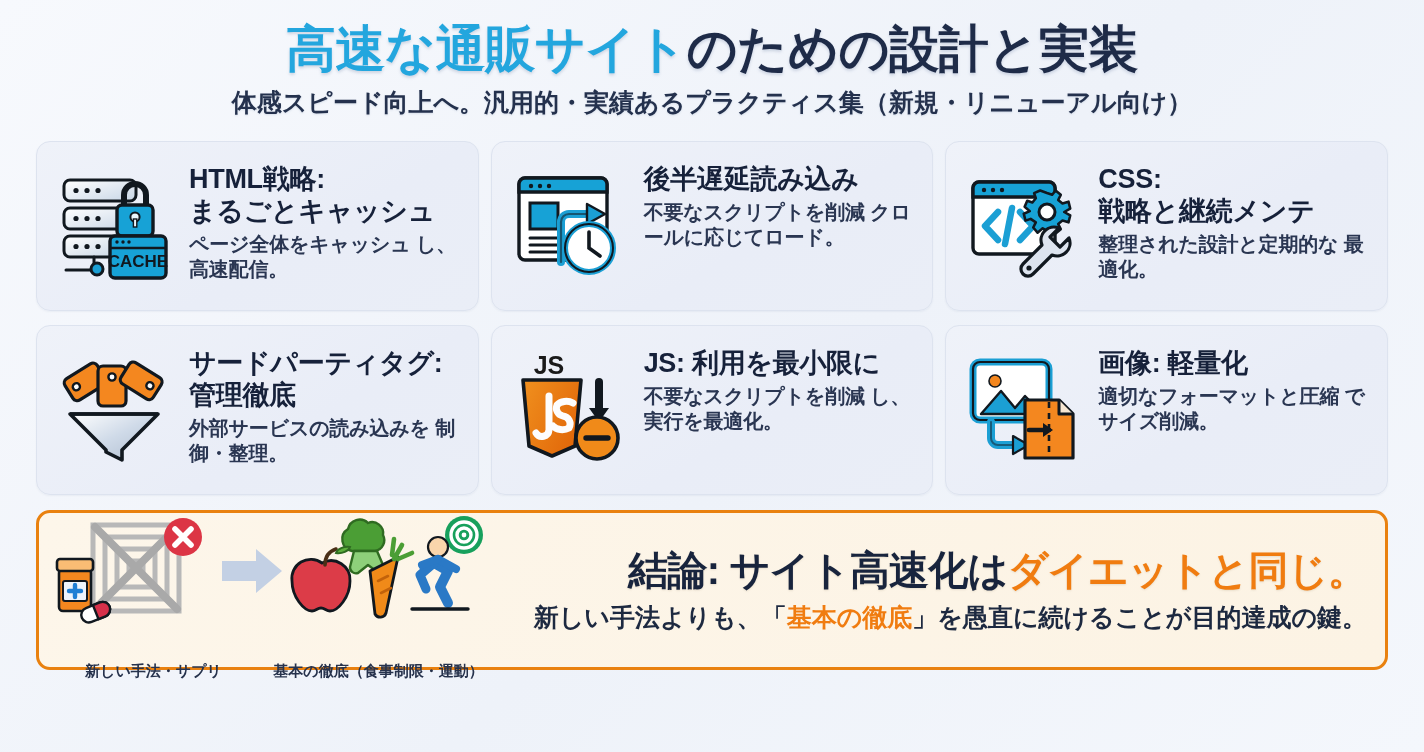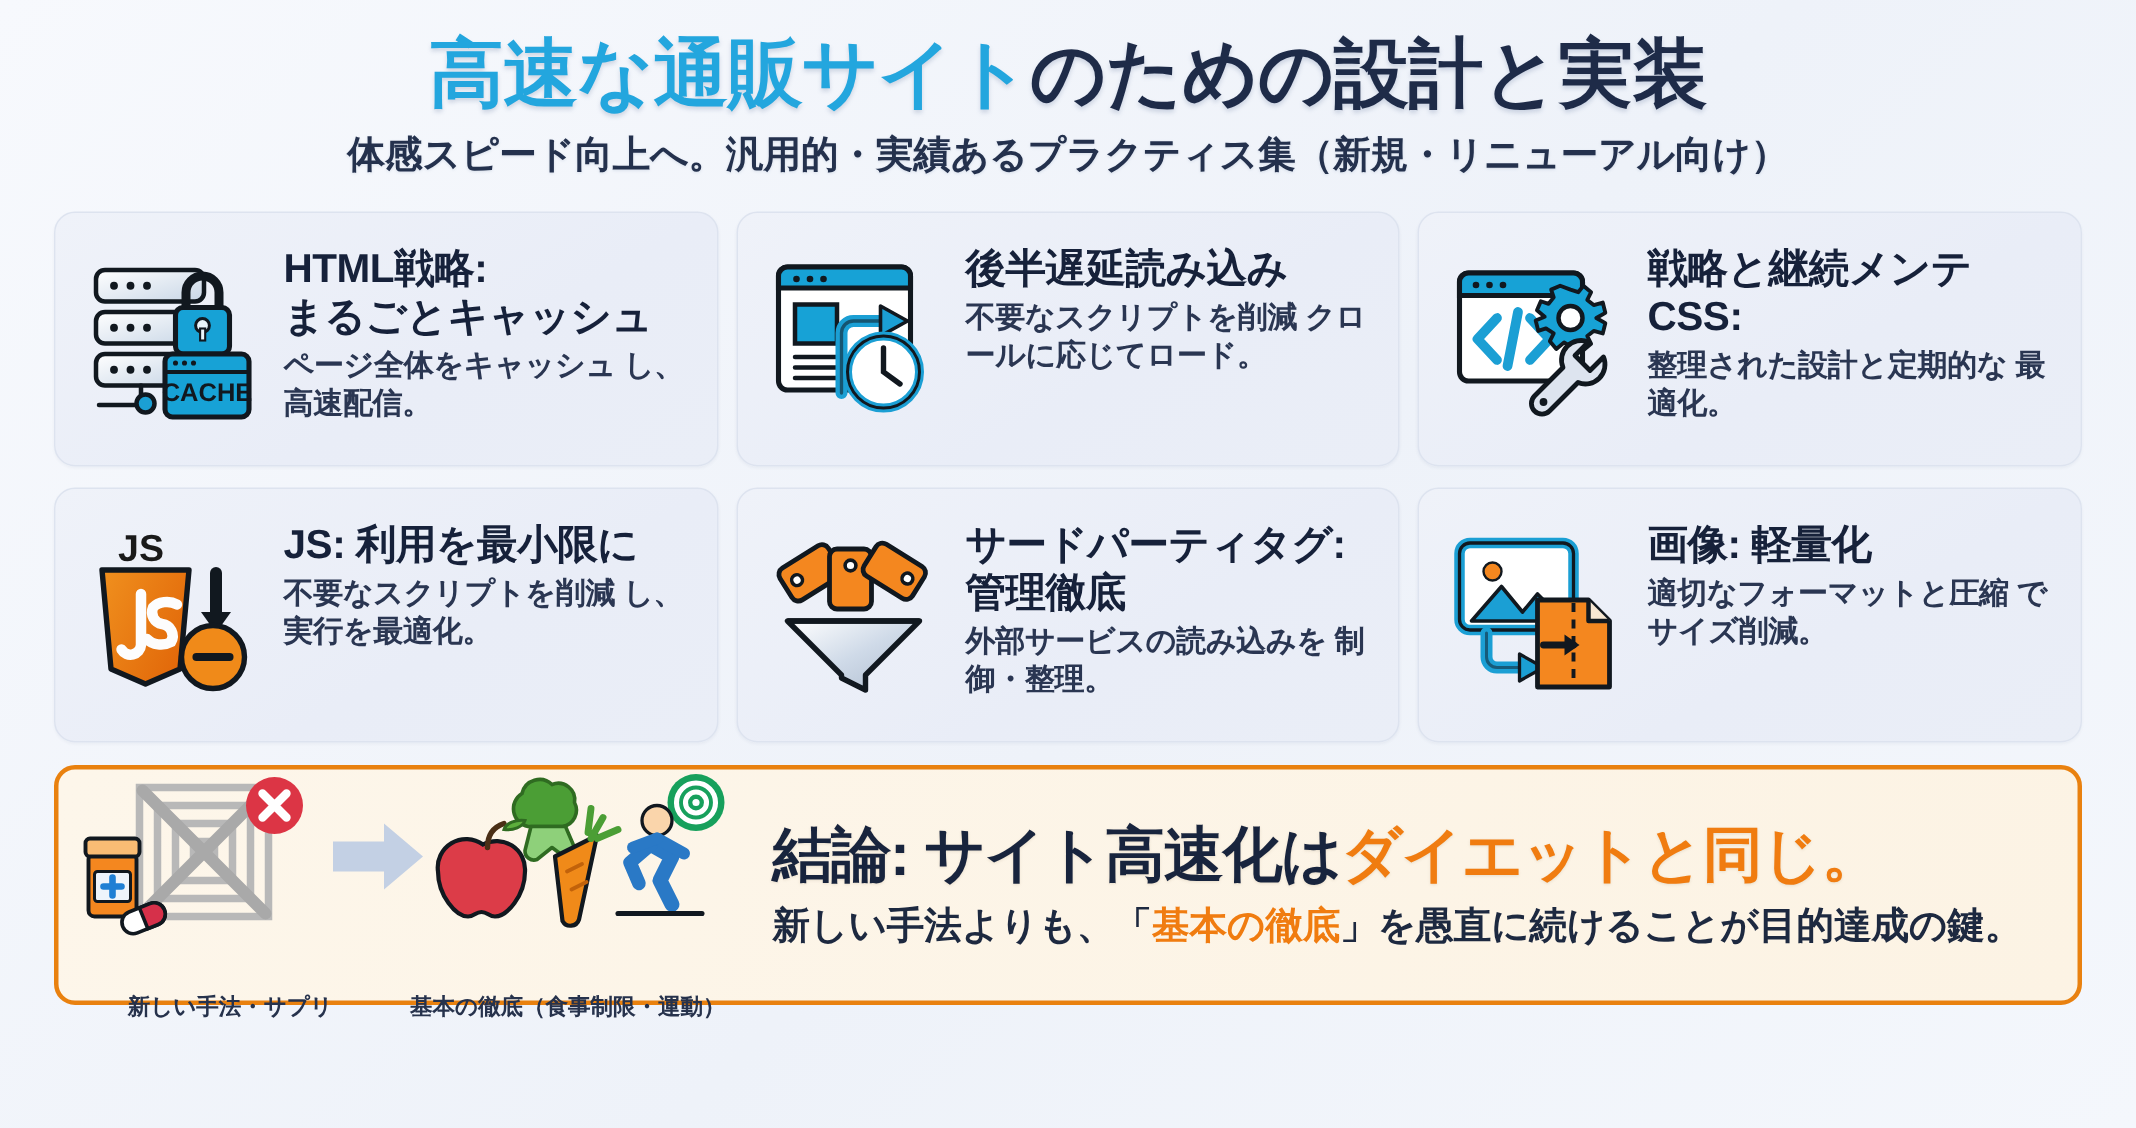--- a/index.html
+++ b/index.html
@@ -136,20 +136,21 @@
     white-space: nowrap;
     margin-top: 32px;
   }
   .cap-a { width: 205px; }
   .cap-b { width: 245px; }
 
   .banner-text {
     flex: 1 1 auto;
     min-width: 0;
     padding-left: 6px;
+    text-align: right;
   }
   .concl-title {
     font-size: 40px;
     font-weight: 700;
     color: #18243d;
     line-height: 1.14;
     letter-spacing: -0.8px;
     margin: 0 0 8px 0;
     white-space: nowrap;
     text-shadow: 0 1px 2px rgba(140,120,90,0.18);
@@ -275,26 +276,66 @@
             <path d="M0 -22 L6 -20 L10 -25 L16 -20 L13 -14 L18 -10 L25 -12 L27 -4 L20 0 L27 4 L25 12 L18 10 L13 14 L16 20 L10 25 L6 20 L0 22 L-5 19 L-11 24 L-16 18 L-13 12 L-19 8 L-25 10 L-27 2 L-20 -1 L-26 -6 L-23 -13 L-17 -11 L-13 -16 L-15 -22 L-8 -25 Z" fill="#17a2d6" stroke="#11181f" stroke-width="3" stroke-linejoin="round" transform="scale(0.86)"></path>
             <circle cx="0" cy="0" r="8" fill="#ffffff" stroke="#11181f" stroke-width="3"></circle>
           </g>
 
           <path d="M96 66 a13 13 0 0 0 -17 17 L60 102 a7 7 0 0 0 10 10 L89 93 a13 13 0 0 0 17 -17 l-9 9 l-10 -10 Z" fill="#dde4ef" stroke="#11181f" stroke-width="3.2" stroke-linejoin="round"></path>
           <circle cx="66" cy="106" r="2.6" fill="#11181f"></circle>
         </svg>
       </div>
       <div class="card-text">
         <div class="card-title">
+          <span class="ln">CSS:</span>
           <span class="ln">戦略と継続メンテ</span>
-          <span class="ln">CSS:</span>
         </div>
         <p class="card-desc">
           <span class="ln">整理された設計と定期的な</span>
           <span class="ln">最適化。</span>
+        </p>
+      </div>
+    </div>
+
+    <div class="card">
+      <div class="card-icon">
+        <svg width="120" height="120" viewBox="0 0 120 120">
+          <defs>
+            <linearGradient id="g-fun" x1="0" y1="0" x2="1" y2="1">
+              <stop offset="0" stop-color="#ffffff"></stop>
+                <stop offset="0.5" stop-color="#cfdae8"></stop>
+                <stop offset="1" stop-color="#aebccf"></stop>
+            </linearGradient>
+          </defs>
+
+          <g transform="rotate(-32 30 36)">
+            <rect x="12" y="24" width="38" height="25" rx="5" fill="#f4871f" stroke="#11181f" stroke-width="3.2"></rect>
+            <circle cx="21" cy="36" r="3.6" fill="#ffffff" stroke="#11181f" stroke-width="2.4"></circle>
+          </g>
+
+          <rect x="44" y="20" width="28" height="40" rx="5" fill="#f4871f" stroke="#11181f" stroke-width="3.2"></rect>
+          <circle cx="58" cy="31" r="3.6" fill="#ffffff" stroke="#11181f" stroke-width="2.4"></circle>
+
+          <g transform="rotate(32 90 36)">
+            <rect x="68" y="24" width="38" height="25" rx="5" fill="#f4871f" stroke="#11181f" stroke-width="3.2"></rect>
+            <circle cx="97" cy="36" r="3.6" fill="#ffffff" stroke="#11181f" stroke-width="2.4"></circle>
+          </g>
+
+          <path d="M16 68 H104 L68 104 V114 L52 106 V104 Z" fill="url(#g-fun)" stroke="#11181f" stroke-width="3.6" stroke-linejoin="round"></path>
+          <path d="M16 68 H104" stroke="#11181f" stroke-width="3.6"></path>
+        </svg>
+      </div>
+      <div class="card-text">
+        <div class="card-title">
+          <span class="ln">サードパーティタグ:</span>
+          <span class="ln">管理徹底</span>
+        </div>
+        <p class="card-desc">
+          <span class="ln">外部サービスの読み込みを</span>
+          <span class="ln">制御・整理。</span>
         </p>
       </div>
     </div>
 
     <div class="card">
       <div class="card-icon">
         <svg width="120" height="120" viewBox="0 0 120 120">
           <defs>
             <linearGradient id="g-js" x1="0" y1="0" x2="1" y2="0.6">
               <stop offset="0" stop-color="#f0901e"></stop>
@@ -320,60 +361,20 @@
         <p class="card-desc">
           <span class="ln">不要なスクリプトを削減</span>
           <span class="ln">し、実行を最適化。</span>
         </p>
       </div>
     </div>
 
     <div class="card">
       <div class="card-icon">
         <svg width="120" height="120" viewBox="0 0 120 120">
-          <defs>
-            <linearGradient id="g-fun" x1="0" y1="0" x2="1" y2="1">
-              <stop offset="0" stop-color="#ffffff"></stop>
-                <stop offset="0.5" stop-color="#cfdae8"></stop>
-                <stop offset="1" stop-color="#aebccf"></stop>
-            </linearGradient>
-          </defs>
-
-          <g transform="rotate(-32 30 36)">
-            <rect x="12" y="24" width="38" height="25" rx="5" fill="#f4871f" stroke="#11181f" stroke-width="3.2"></rect>
-            <circle cx="21" cy="36" r="3.6" fill="#ffffff" stroke="#11181f" stroke-width="2.4"></circle>
-          </g>
-
-          <rect x="44" y="20" width="28" height="40" rx="5" fill="#f4871f" stroke="#11181f" stroke-width="3.2"></rect>
-          <circle cx="58" cy="31" r="3.6" fill="#ffffff" stroke="#11181f" stroke-width="2.4"></circle>
-
-          <g transform="rotate(32 90 36)">
-            <rect x="68" y="24" width="38" height="25" rx="5" fill="#f4871f" stroke="#11181f" stroke-width="3.2"></rect>
-            <circle cx="97" cy="36" r="3.6" fill="#ffffff" stroke="#11181f" stroke-width="2.4"></circle>
-          </g>
-
-          <path d="M16 68 H104 L68 104 V114 L52 106 V104 Z" fill="url(#g-fun)" stroke="#11181f" stroke-width="3.6" stroke-linejoin="round"></path>
-          <path d="M16 68 H104" stroke="#11181f" stroke-width="3.6"></path>
-        </svg>
-      </div>
-      <div class="card-text">
-        <div class="card-title">
-          <span class="ln">サードパーティタグ:</span>
-          <span class="ln">管理徹底</span>
-        </div>
-        <p class="card-desc">
-          <span class="ln">外部サービスの読み込みを</span>
-          <span class="ln">制御・整理。</span>
-        </p>
-      </div>
-    </div>
-
-    <div class="card">
-      <div class="card-icon">
-        <svg width="120" height="120" viewBox="0 0 120 120">
           <rect x="10" y="16" width="76" height="58" rx="7" fill="#ffffff" stroke="#1b9fd4" stroke-width="7"></rect>
           <rect x="10" y="16" width="76" height="58" rx="7" fill="none" stroke="#11181f" stroke-width="2.2"></rect>
           <circle cx="32" cy="35" r="6" fill="#f4871f" stroke="#11181f" stroke-width="1.6"></circle>
           <path d="M18 68 L38 45 L52 62 L62 50 L80 68 Z" fill="#1b9fd4" stroke="#11181f" stroke-width="2.4" stroke-linejoin="round"></path>
 
           <path d="M28 76 V92 a7 7 0 0 0 7 7 h18" fill="none" stroke="#1b9fd4" stroke-width="8" stroke-linecap="round"></path>
           <path d="M28 76 V92 a7 7 0 0 0 7 7 h18" fill="none" stroke="#11181f" stroke-width="2" stroke-linecap="round" opacity="0.5"></path>
           <path d="M50 90 L66 99 L50 108 Z" fill="#1b9fd4" stroke="#11181f" stroke-width="2.2" stroke-linejoin="round"></path>
 
           <path d="M62 54 H96 L110 68 V112 H62 Z" fill="#f4871f" stroke="#11181f" stroke-width="3.2" stroke-linejoin="round"></path>

